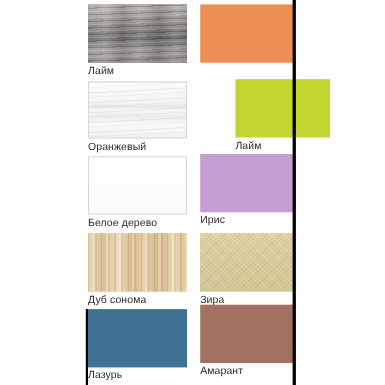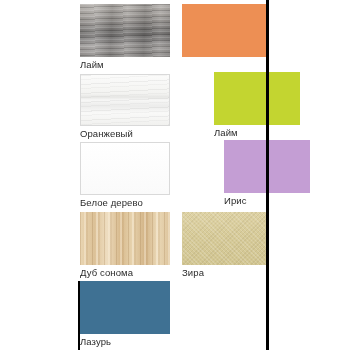--- a/index.html
+++ b/index.html
@@ -178,27 +178,31 @@
     </div>
 
   <div class="swatch-column" id="column-right">
       <div class="swatch-item" style="top: 4px; height: 69px;">
         <div class="swatch-chip tex-orange" style="height: 53px;"></div>
       </div>
       <div class="swatch-item" style="top: 72px; height: 69px; padding-left: 32px;">
         <div class="swatch-chip tex-lime" style="height: 53px;"></div>
         <div class="swatch-label">Лайм</div>
       </div>
-      <div class="swatch-item" style="top: 140px; height: 69px; margin-left: 42px;">
+      <div class="swatch-item" style="top: 140px; height: 69px;">
         <div class="swatch-chip tex-iris" style="height: 53px;"></div>
         <div class="swatch-label">Ирис</div>
       </div>
       <div class="swatch-item" style="top: 212px; height: 69px;">
         <div class="swatch-chip tex-zira" style="height: 53px;"></div>
         <div class="swatch-label">Зира</div>
       </div>
+      <div class="swatch-item" style="top: 277px; height: 69px;">
+        <div class="swatch-chip tex-amaranth" style="height: 53px;"></div>
+        <div class="swatch-label">Амарант</div>
+      </div>
     </div>
 
   <div class="rule-vertical" id="rule-right-full"></div>
 
   <div class="rule-vertical" id="rule-left-partial"></div>
 
 </div>
 
 </body></html>

